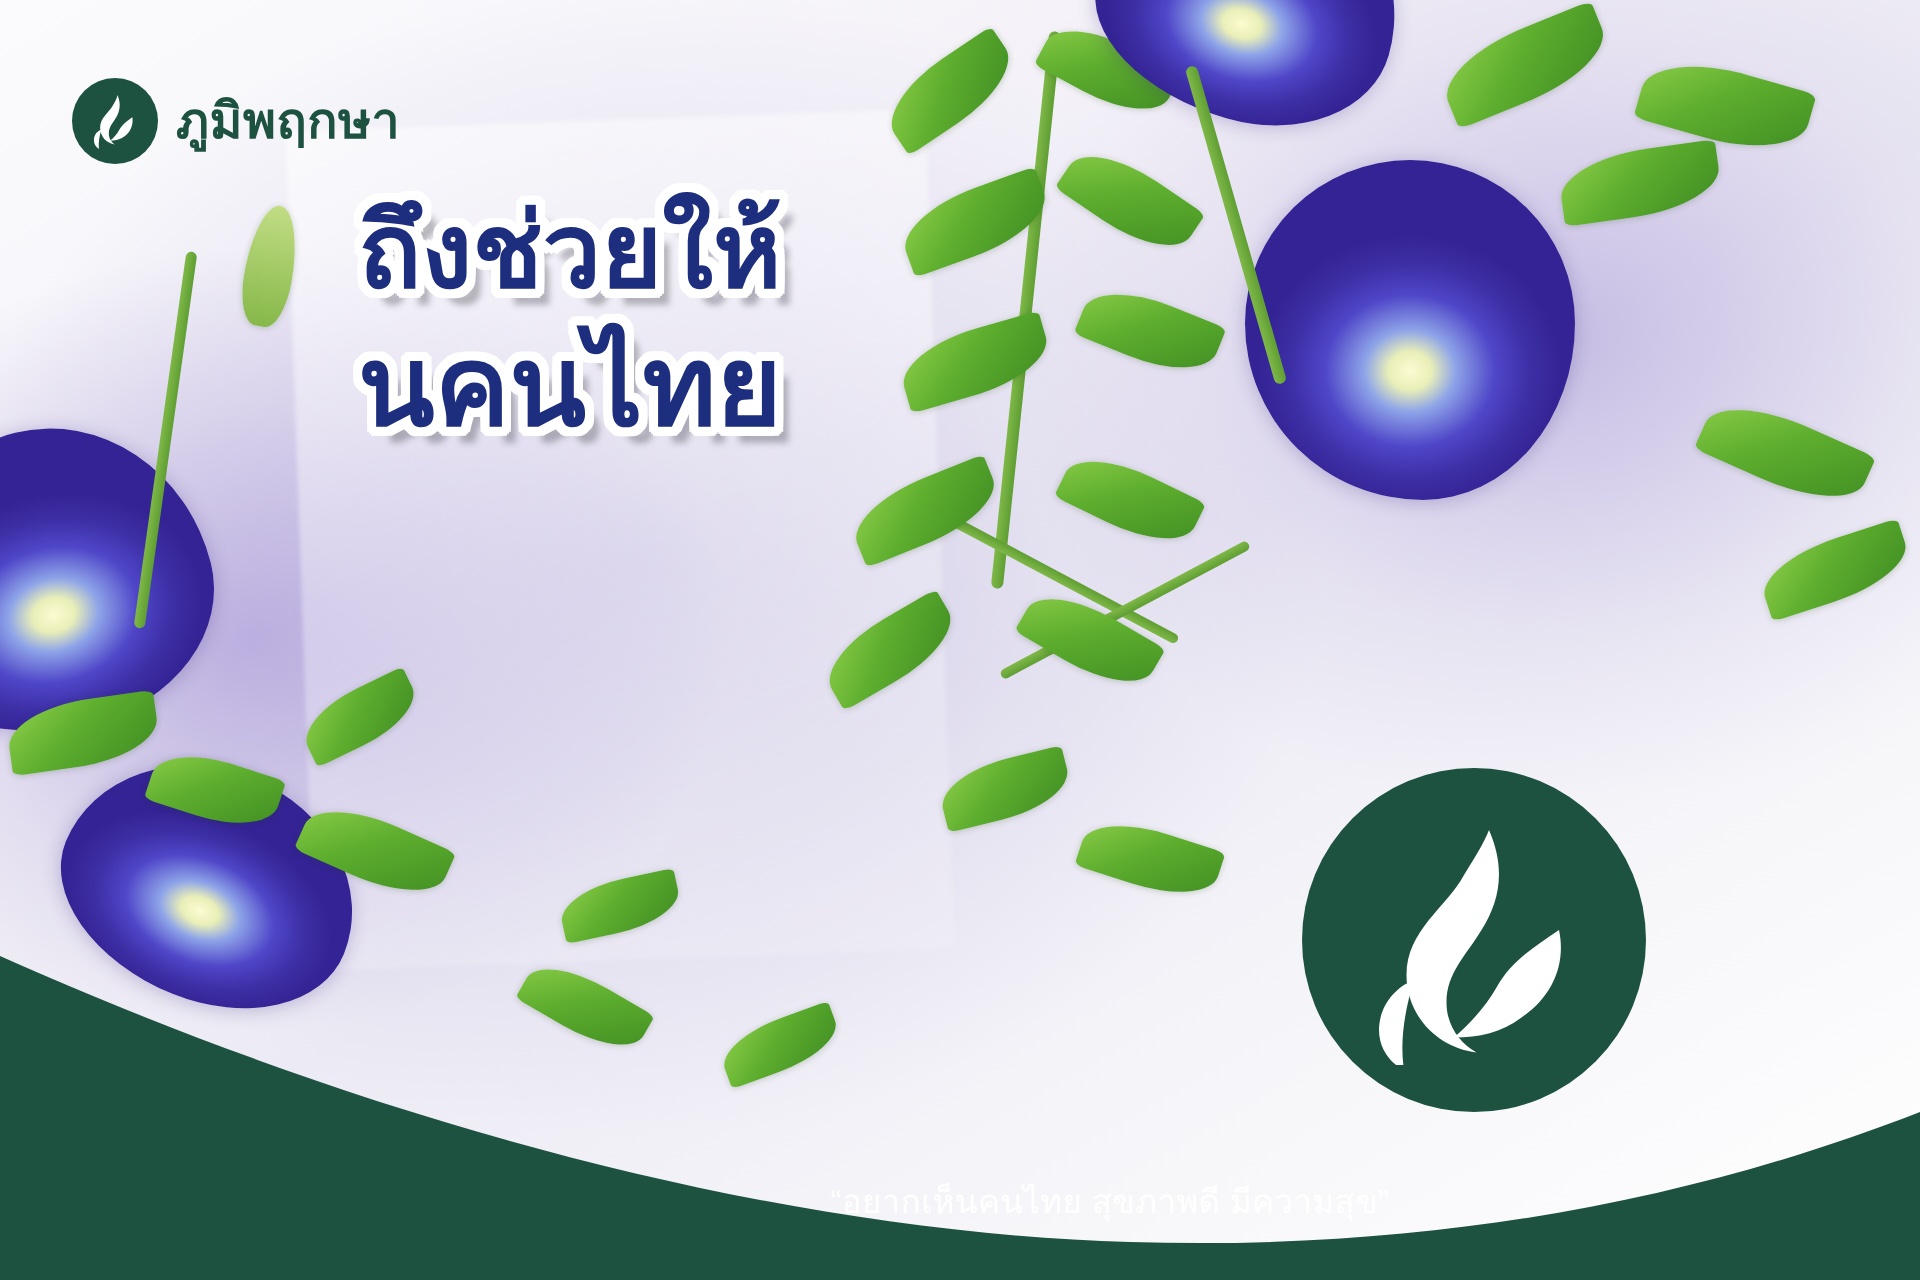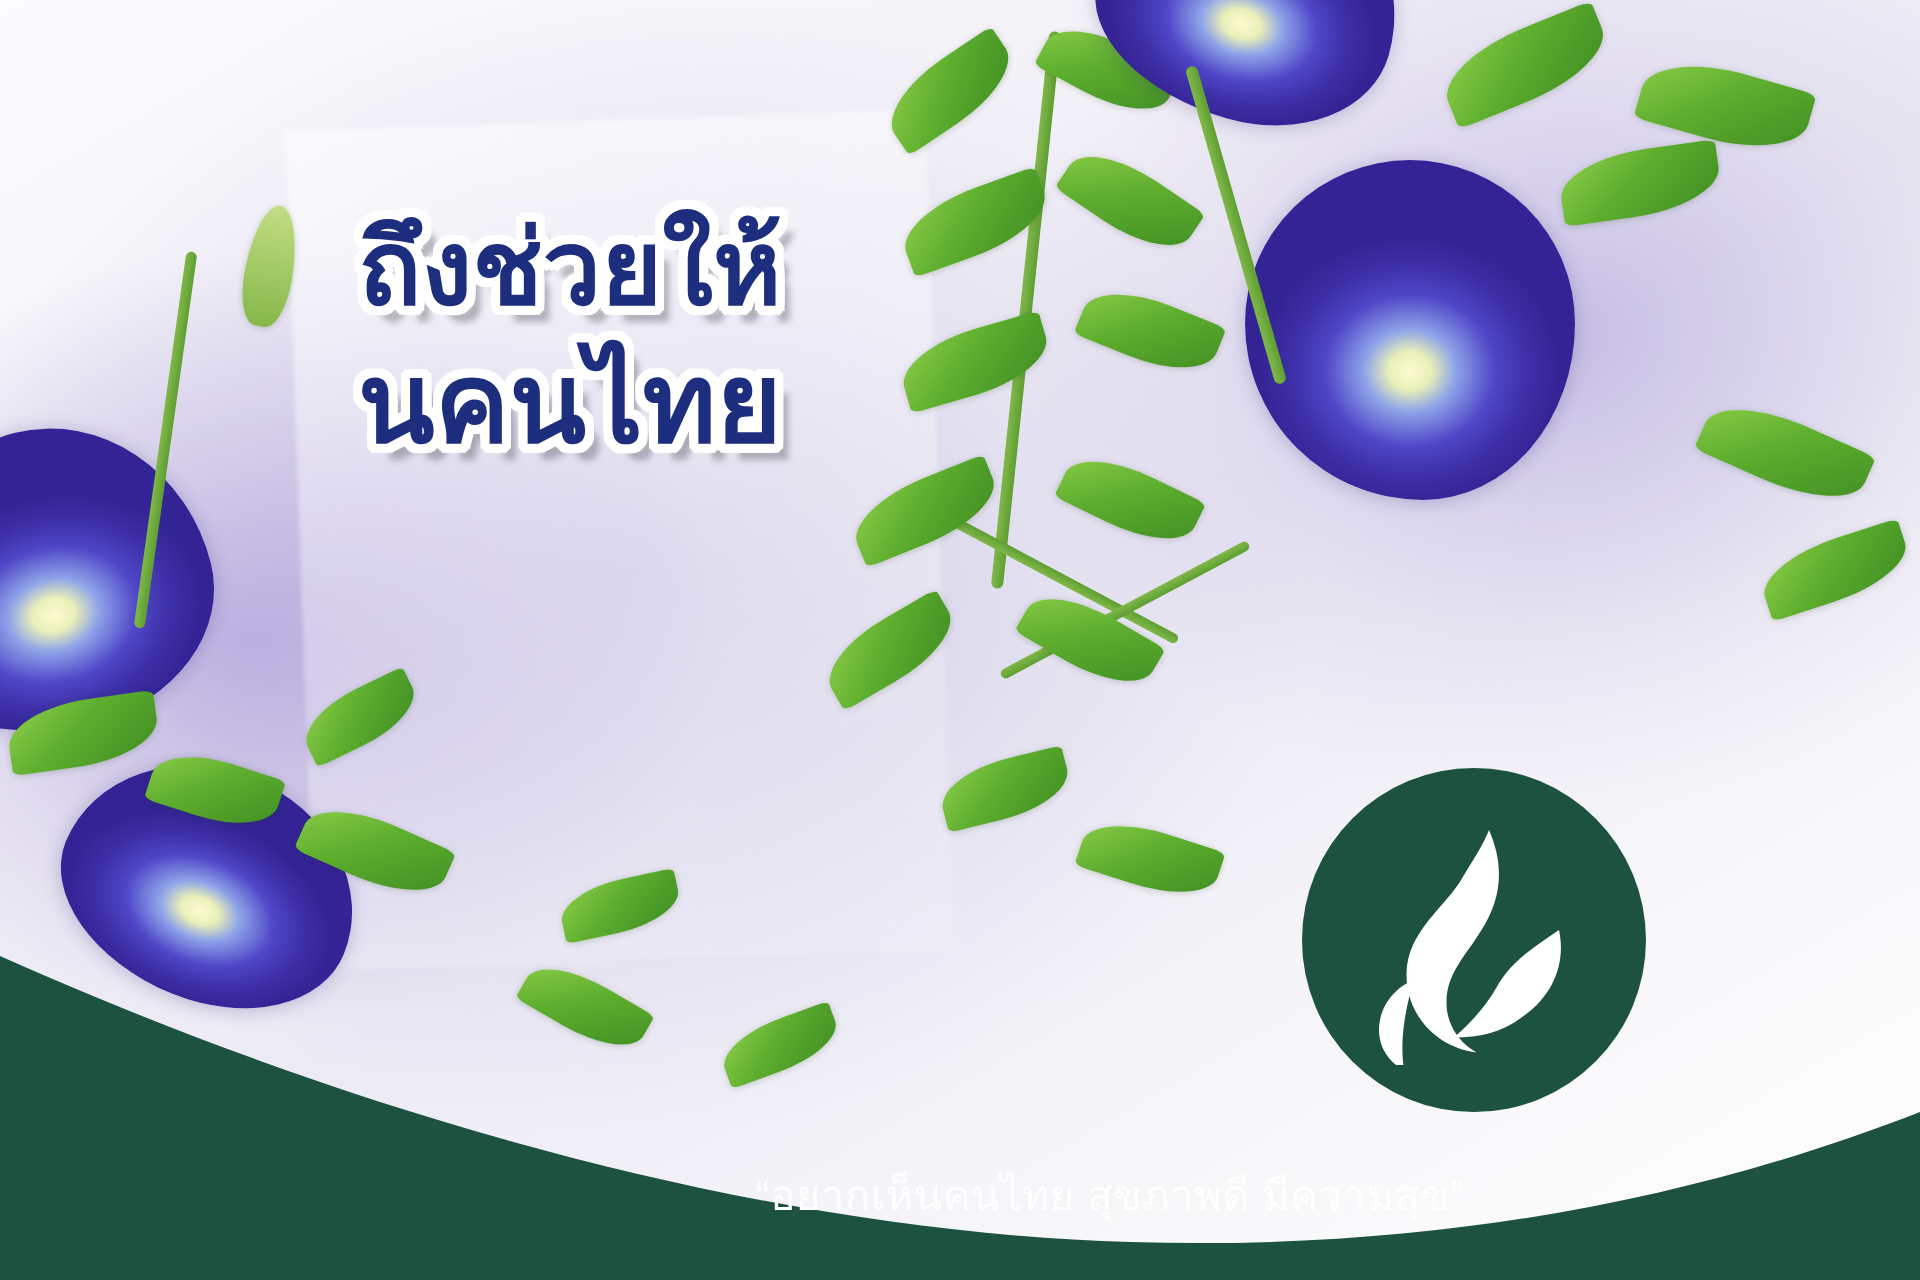--- a/index.html
+++ b/index.html
@@ -102,42 +102,42 @@
       -9px  0   0 #fff,  9px  0   0 #fff,
        0   -9px 0 #fff,  0    9px 0 #fff,
       -5px -9px 0 #fff,  5px -9px 0 #fff,
       -9px -5px 0 #fff,  9px -5px 0 #fff,
       -5px  9px 0 #fff,  5px  9px 0 #fff,
       -9px  5px 0 #fff,  9px  5px 0 #fff,
       14px 16px 6px rgba(90,90,100,.42);
   }
   .hl-1 { font-size:120px; }
   .hl-2 { font-size:128px; margin-top:16px; }
-  .hl-3 { font-size:104px; margin-top:43px; }
+  .hl-3 { font-size:104px; margin-top:26px; }
   .hl-4 { font-size:112px; margin-top:22px; }
 
   
   .badge-seal {
     position:absolute;
     left:1302px; top:768px;
     width:344px; height:344px;
     border-radius:50%;
     background:#1d5240;
     display:flex; align-items:center; justify-content:center;
   }
 
   
   .tagline {
     position:absolute;
     left:0; right:0;
     bottom:52px;
     text-align:center;
     padding-left:300px;
     color:#ffffff;
-    font-size:42px;
+    font-size:33px;
     font-weight:400;
     letter-spacing:.4px;
     white-space:nowrap;
   }
 </style>
 </head>
 <body>
 
 <div class="banner">
 
@@ -183,20 +183,30 @@
     <div class="leaf" style="left:1640px; top:70px; width:170px; height:72px; transform:rotate(16deg);"></div>
     <div class="leaf" style="left:1560px; top:150px; width:160px; height:66px; transform:rotate(-8deg);"></div>
     <div class="stem" style="left:1230px; top:60px; width:12px; height:330px; transform:rotate(-16deg);"></div>
     <div class="leaf" style="left:1700px; top:420px; width:170px; height:66px; transform:rotate(24deg);"></div>
     <div class="leaf" style="left:1760px; top:540px; width:150px; height:60px; transform:rotate(-18deg);"></div>
 
     <div class="leaf" style="left:520px; top:980px; width:130px; height:54px; transform:rotate(30deg);"></div>
     <div class="leaf" style="left:720px; top:1020px; width:120px; height:50px; transform:rotate(-20deg);"></div>
   </div>
 
+  <div class="brand-logo">
+    <span class="brand-mark">
+      <svg viewBox="0 0 100 100" width="62" height="62" aria-hidden="true">
+        <path fill="#ffffff" d="M54 8c6 14 4 26-2 36-5 9-12 15-12 26 0 8 4 14 10 18-14-2-24-13-24-27 0-16 14-24 20-35 4-7 7-12 8-18z"></path>
+        <path fill="#ffffff" d="M78 44c2 12-3 24-13 31-7 5-15 7-23 7 6-5 11-11 15-18 5-9 13-14 21-20z"></path>
+        <path fill="#ffffff" d="M28 64c-7 2-12 9-12 17 0 6 3 11 8 14-1-11 1-22 4-31z"></path>
+      </svg>
+    </span>
+    <span class="brand-name">ภูมิพฤกษา</span>
+  </div>
 
   <div class="headline">
     <span class="hl hl-3">ถึงช่วยให้</span>
     <span class="hl hl-4">นคนไทย</span>
   </div>
 
   <svg class="wave" viewBox="0 0 1920 520" preserveAspectRatio="none">
     <path d="M0,196 C300,330 720,470 1130,482 C1460,492 1720,430 1920,352 L1920,520 L0,520 Z" fill="#1d5240"></path>
   </svg>
 

